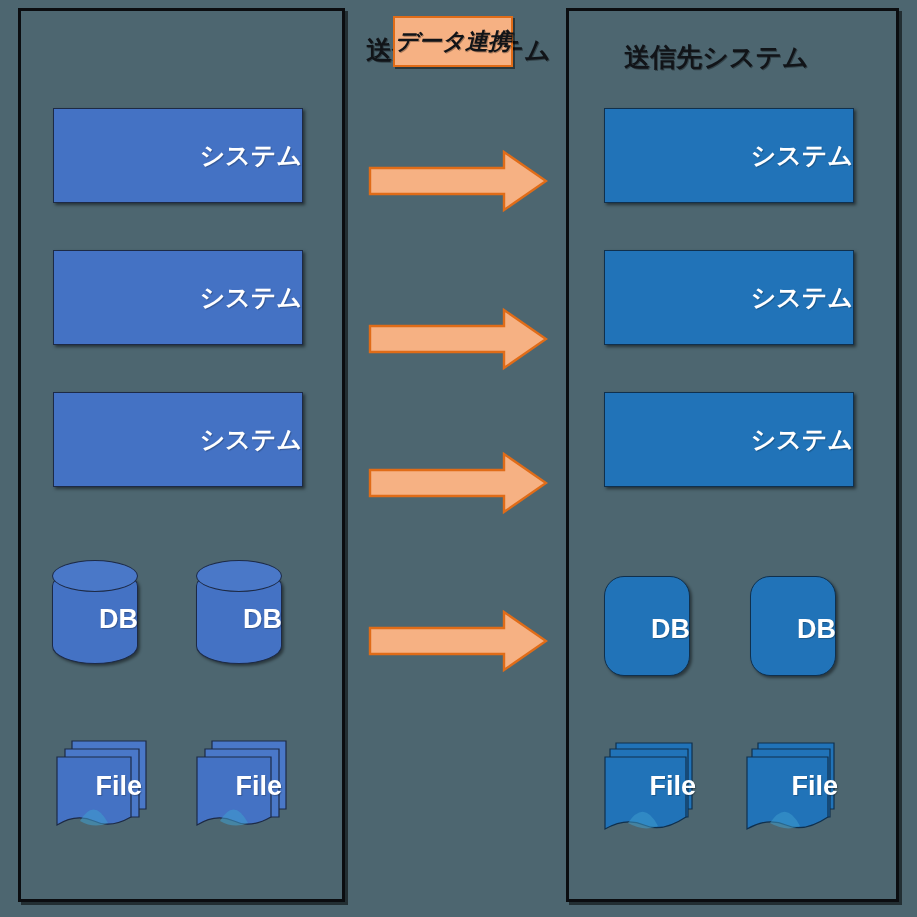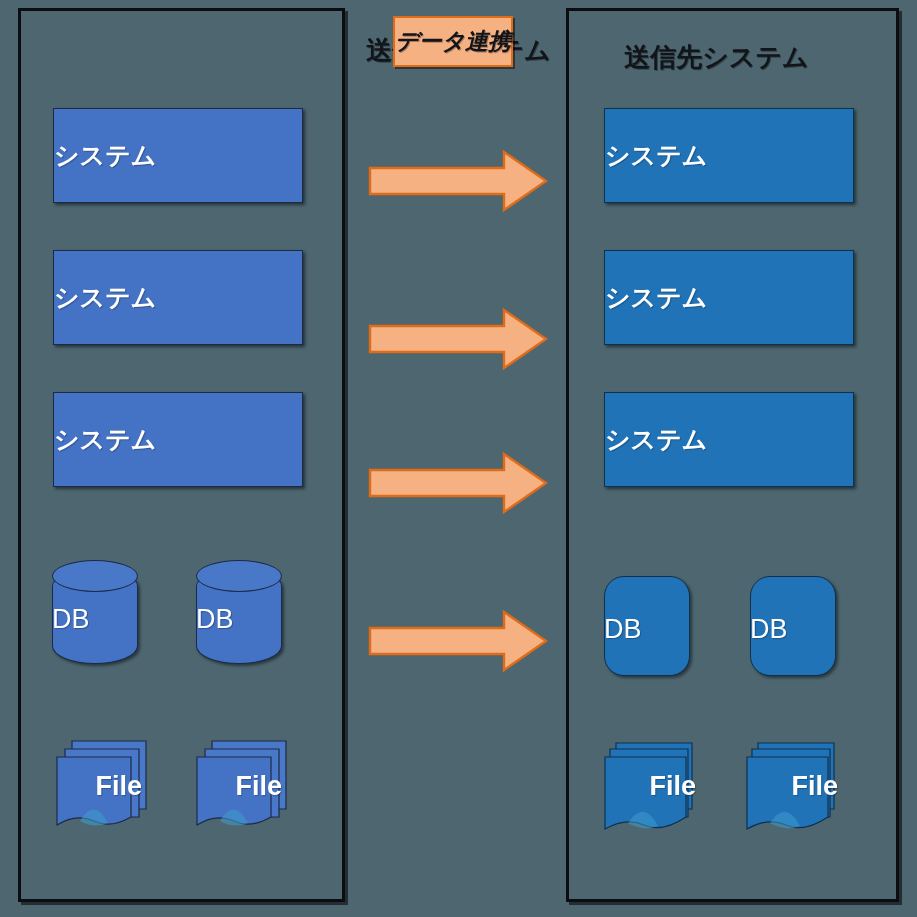--- a/index.html
+++ b/index.html
@@ -80,21 +80,21 @@
     color: #111418;
     white-space: nowrap;
     text-shadow: 1px 1px 0 rgba(0,0,0,0.3);
   }
 
   
   .sysbox {
     position: absolute;
     display: flex;
     align-items: center;
-    justify-content: flex-start;
+    justify-content: flex-end;
     box-sizing: border-box;
     box-shadow: 2px 2px 3px rgba(0,0,0,0.5);
   }
   .sysbox .lbl {
     font-size: 25px;
     font-weight: bold;
     color: #ffffff;
     white-space: nowrap;
     text-shadow: 1px 1px 1px rgba(0,0,0,0.25);
   }
@@ -152,23 +152,23 @@
     border: 1px solid #10304d;
     border-radius: 20px;
     box-sizing: border-box;
     box-shadow: 2px 2px 3px rgba(0,0,0,0.45);
   }
   .db .lbl {
     position: absolute;
     left: 0;
     top: 44px;
     width: 100%;
-    text-align: left;
+    text-align: right;
     font-size: 27px;
-    font-weight: normal;
+    font-weight: bold;
     color: #ffffff;
     text-shadow: 1px 1px 1px rgba(0,0,0,0.25);
   }
 
   
   .filestack {
     position: absolute;
     width: 100px;
     height: 105px;
   }

